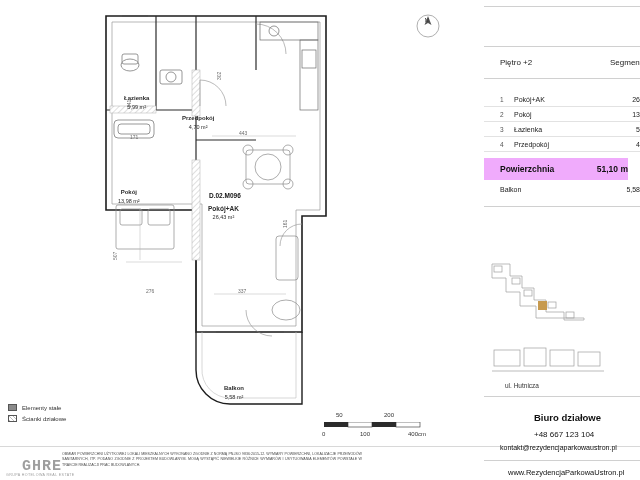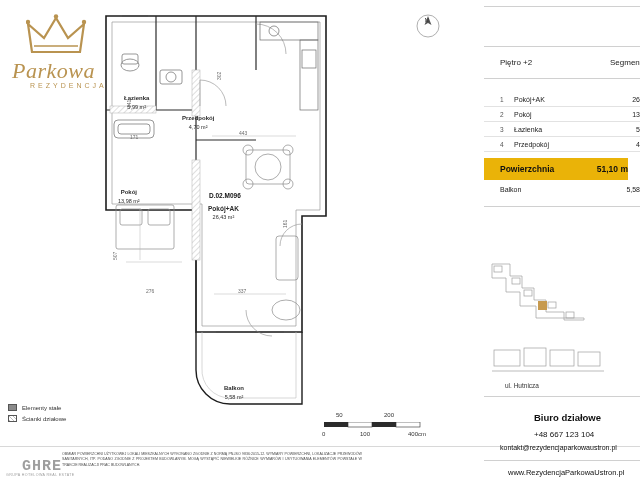--- a/index.html
+++ b/index.html
@@ -113,21 +113,21 @@
     height: 15px; font-size: 7px; color:#1b1b1b;
     border-bottom: 0.6px solid #e2e2e2;
     padding-left: 16px;
   }
   .trow .no { width: 14px; color:#555; font-size: 6.5px;}
   .trow .nm { flex: 1; }
   .trow .ar { width: 26px; text-align: right; }
 
   .sumrow {
     position:absolute; left: 484px; top: 158px; width: 144px; height: 22px;
-    background: #eab308;
+    background: #f0abfc;
     display: flex; align-items:center; padding-left: 16px;
     font-size: 8.5px; font-weight: bold; color:#111;
   }
   .sumrow .lbl { flex: 1; }
   .sumrow .val { padding-right: 0; }
 
   .balkrow {
     position:absolute; left: 484px; top: 186px; width: 156px;
     display:flex; align-items:center; padding-left: 16px;
     font-size: 7px; color:#1b1b1b;
@@ -143,31 +143,20 @@
   .sales-t { position:absolute; left: 534px; top: 412px; font-size: 9.5px; font-weight:bold; color:#111; }
   .sales-p { position:absolute; left: 534px; top: 430px; font-size: 8px; color:#111; }
   .sales-e { position:absolute; left: 500px; top: 444px; font-size: 7px; color:#111; }
   .sales-w { position:absolute; left: 508px; top: 468px; font-size: 7.5px; color:#111; }
 </style>
 </head>
 <body>
 
 <div id="page">
 
-  <div class="logo-wrap">
-    <svg class="logo-crown" width="80" height="44" viewBox="0 0 80 44">
-      <path d="M6 38 L2 10 L18 24 L30 4 L42 24 L58 10 L54 38 Z" fill="none" stroke="#b99350" stroke-width="2.2"></path>
-      <circle cx="2" cy="8" r="2.2" fill="#b99350"></circle>
-      <circle cx="30" cy="2.5" r="2.2" fill="#b99350"></circle>
-      <circle cx="58" cy="8" r="2.2" fill="#b99350"></circle>
-      <path d="M8 32 L52 32" stroke="#b99350" stroke-width="1.6"></path>
-    </svg>
-    <div class="logo-text">Parkowa</div>
-    <div class="logo-sub">REZYDENCJA</div>
-  </div>
 
   <div class="north">
     <svg width="28" height="28" viewBox="0 0 28 28">
       <circle cx="14" cy="14" r="11" fill="none" stroke="#9a9a9a" stroke-width="0.8"></circle>
       <path d="M14 4 L17.5 13 L14 11 L10.5 13 Z" fill="#555"></path>
       <text x="10.5" y="10" font-size="6" fill="#333" font-family="Liberation Sans, sans-serif">N</text>
     </svg>
   </div>
 
   <div class="plan">

